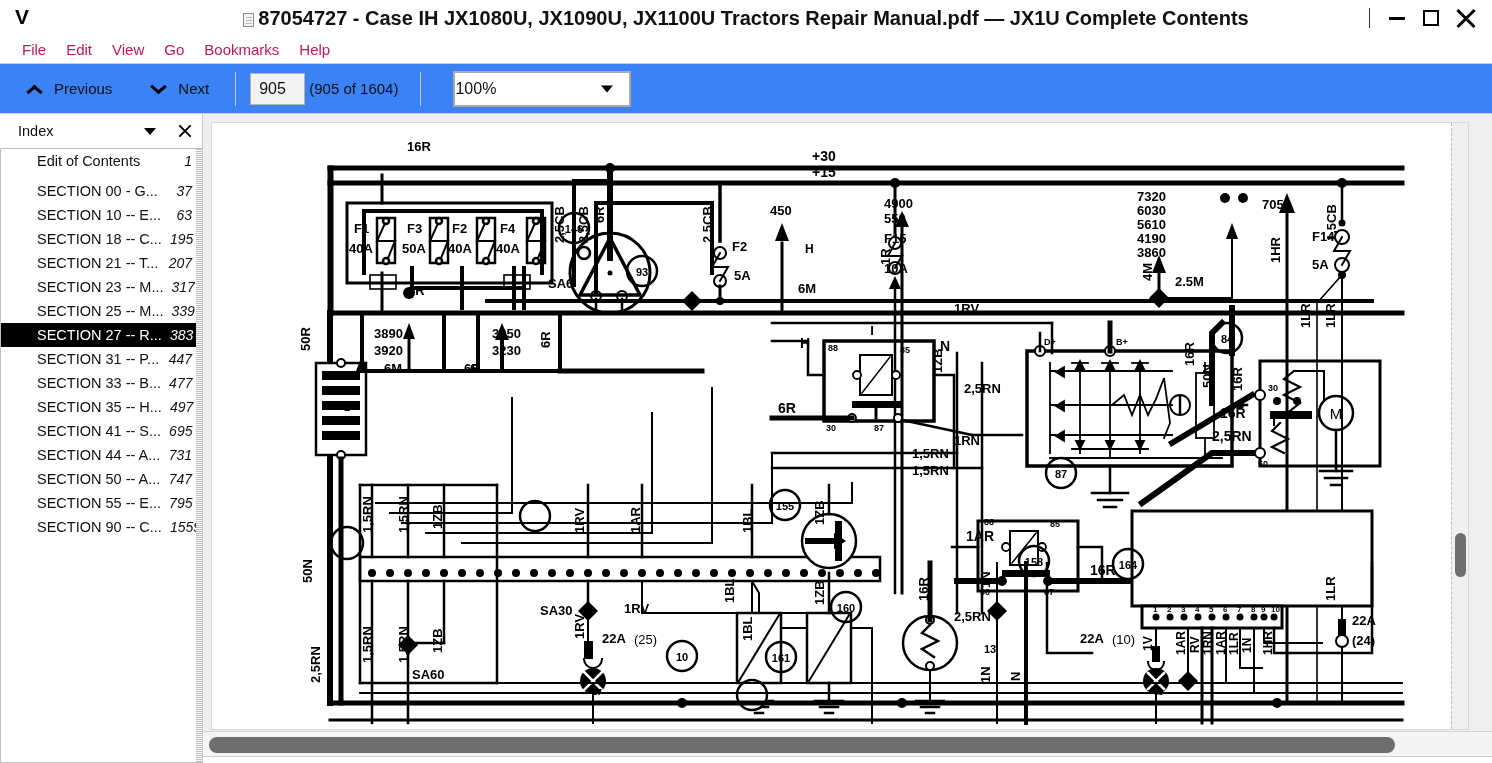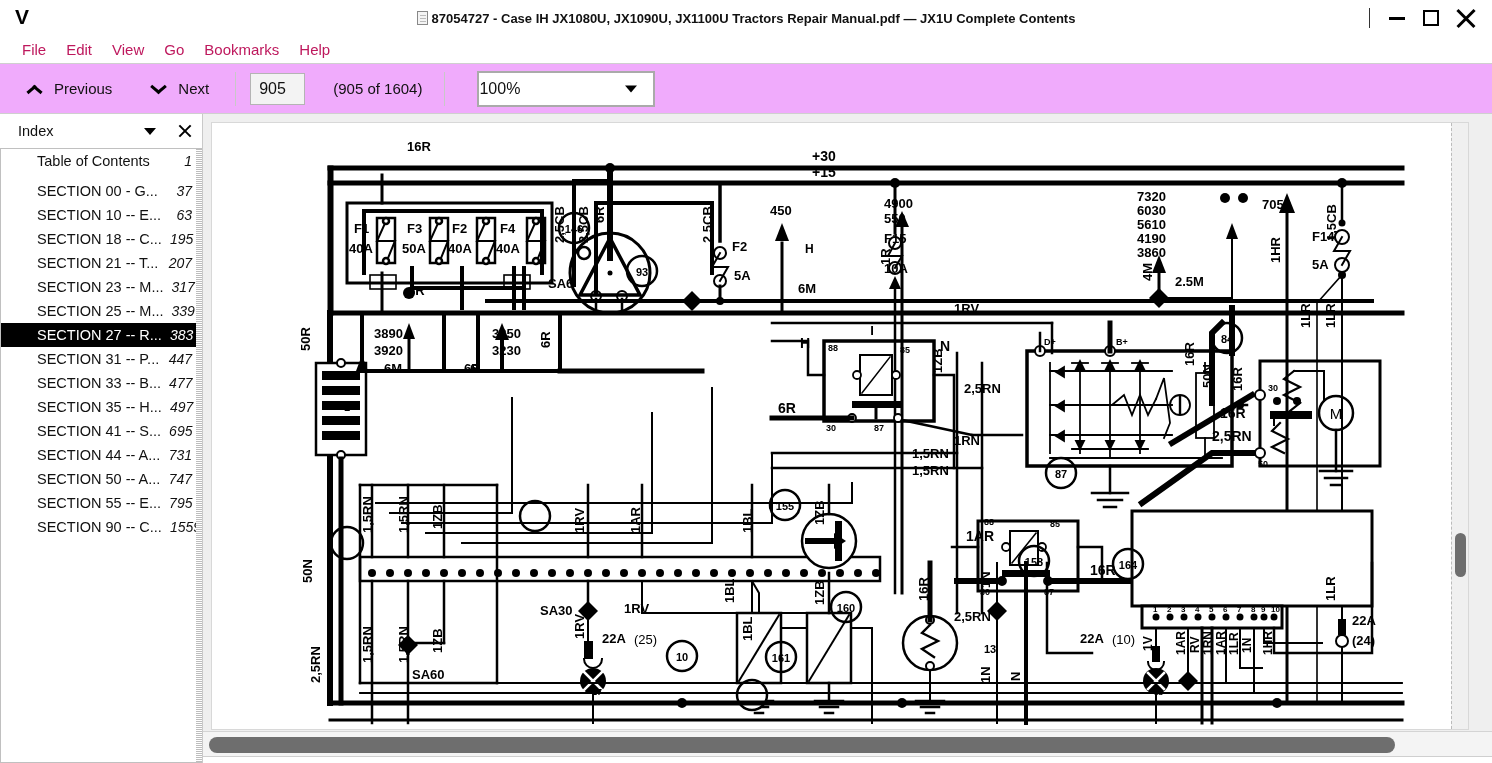--- a/index.html
+++ b/index.html
@@ -33,21 +33,21 @@
     font-size: 21px;
     font-weight: bold;
     color: #000;
     line-height: 1;
     padding-bottom: 4px;
   }
   .title-text {
     position: absolute;
     left: 0; right: 0;
     text-align: center;
-    font-size: 13px;
+    font-size: 20px;
     font-weight: bold;
     color: #111;
     white-space: nowrap;
     pointer-events: none;
   }
   .doc-icon {
     display: inline-block;
     width: 11px; height: 14px;
     border: 1px solid #888;
     background:
@@ -101,21 +101,21 @@
   }
 
   
   .toolbar {
     height: 50px;
     flex: 0 0 50px;
     display: flex;
     align-items: center;
     padding-left: 18px;
     border-bottom: 1px solid #cfcfcf;
-    background: #f0abfc;
+    background: #3b82f6;
   }
   .nav-btn {
     display: flex; align-items: center; gap: 11px;
     padding: 4px 8px;
     font-size: 15px; color: #111;
     cursor: default;
   }
   .chev {
     width: 17px; height: 10px; position: relative;
   }
@@ -129,21 +129,21 @@
   .tb-sep { width: 1px; height: 34px; background: #c8c8c8; margin: 0 14px 0 18px; }
   .page-input {
     width: 55px; height: 32px;
     border: 1px solid #b4b4b4;
     background: #f3f3f3;
     font-size: 16px;
     color: #111;
     padding: 0 8px;
     font-family: "Liberation Sans", sans-serif;
   }
-  .page-count { font-size: 15px; color: #111; margin-left: 28px; }
+  .page-count { font-size: 15px; color: #111; margin-left: 4px; }
   .zoom-select {
     position: relative;
     margin-left: 18px;
     width: 178px; height: 36px;
     border: 2px solid #aaaaaa;
     background: #fff;
     display: flex; align-items: center;
     font-size: 16px; color: #111;
   }
   .zoom-caret {
@@ -321,21 +321,21 @@
   <div class="body-area">
 
     <div class="sidebar">
       <div class="sidebar-head">
         <span>Index</span>
         <span class="sh-caret"></span>
         <span class="sh-close"></span>
       </div>
       <div class="index-list">
         <div class="idx-row toc">
-          <span class="idx-label">Table of Contents</span>
+          <span class="idx-label">Edit of Contents</span>
           <span class="idx-page">1</span>
         </div>
         <div class="idx-row">
           <span class="idx-label">SECTION 00 - G...</span>
           <span class="idx-page">37</span>
         </div>
         <div class="idx-row">
           <span class="idx-label">SECTION 10 -- E...</span>
           <span class="idx-page">63</span>
         </div>

